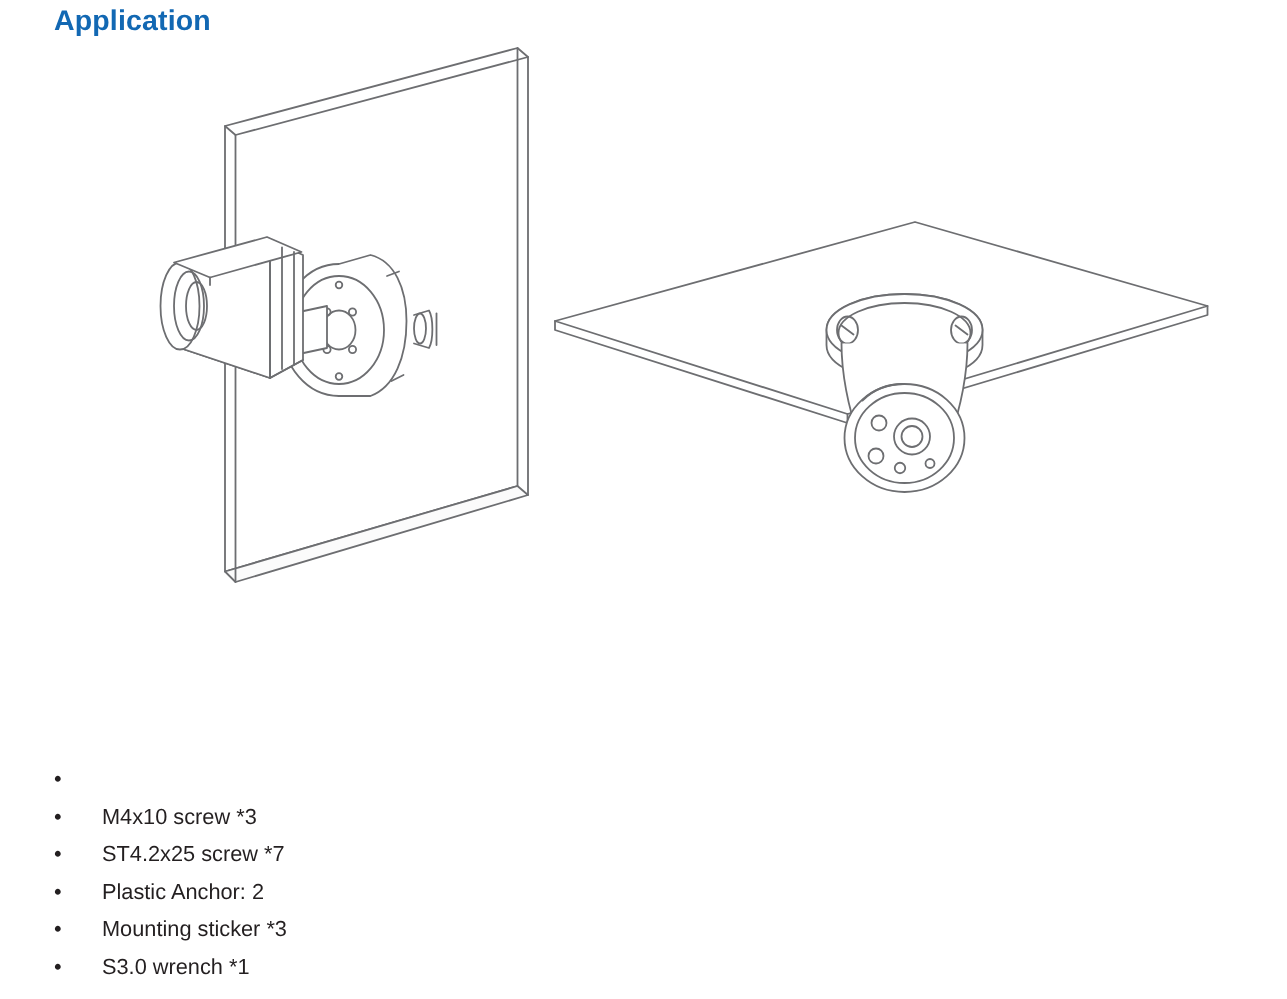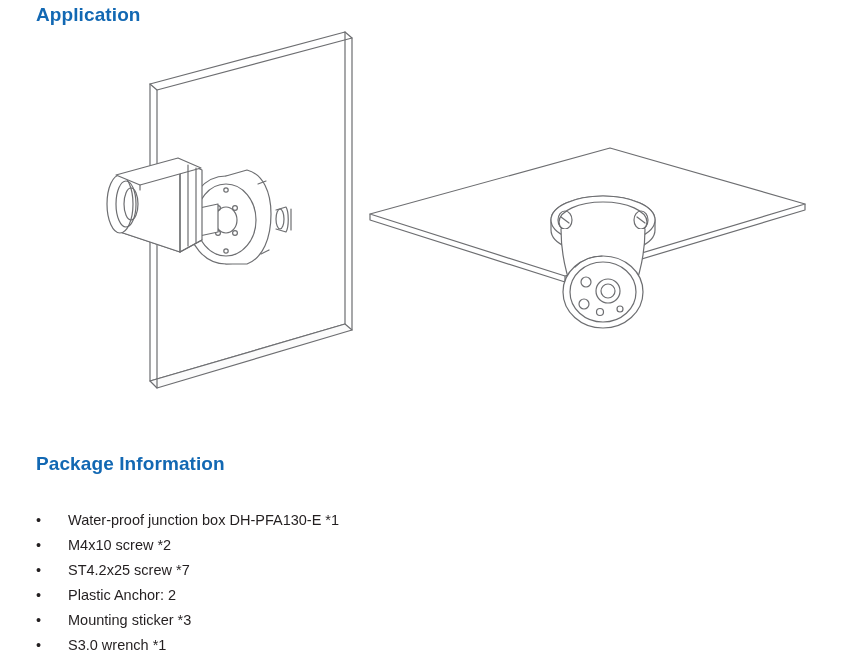--- a/index.html
+++ b/index.html
@@ -157,32 +157,30 @@
 
         <circle cx="556" cy="258" r="5" fill="none" stroke="#6d6e71"></circle>
         <circle cx="554" cy="280" r="5" fill="none" stroke="#6d6e71"></circle>
         <circle cx="570" cy="288" r="3.5" fill="none" stroke="#6d6e71"></circle>
         <circle cx="590" cy="285" r="3" fill="none" stroke="#6d6e71"></circle>
         <path d="M545,243 C552,236 562,232 572,232" fill="none" stroke="#6d6e71"></path>
       </g>
     </svg>
   </div>
 
-  <div class="section-heading" id="package-heading">Package Information</div>
 
   <div class="package-list">
 
     <div class="package-item">
       <span class="bullet">•</span>
-      <span class="item-text">Water-proof junction box DH-PFA130-E *1</span>
-    </div>
-
-    <div class="package-item">
-      <span class="bullet">•</span>
-      <span class="item-text">M4x10 screw *2</span>
+    </div>
+
+    <div class="package-item">
+      <span class="bullet">•</span>
+      <span class="item-text">M4x10 screw *3</span>
     </div>
 
     <div class="package-item">
       <span class="bullet">•</span>
       <span class="item-text">ST4.2x25 screw *7</span>
     </div>
 
     <div class="package-item">
       <span class="bullet">•</span>
       <span class="item-text">Plastic Anchor: 2</span>

